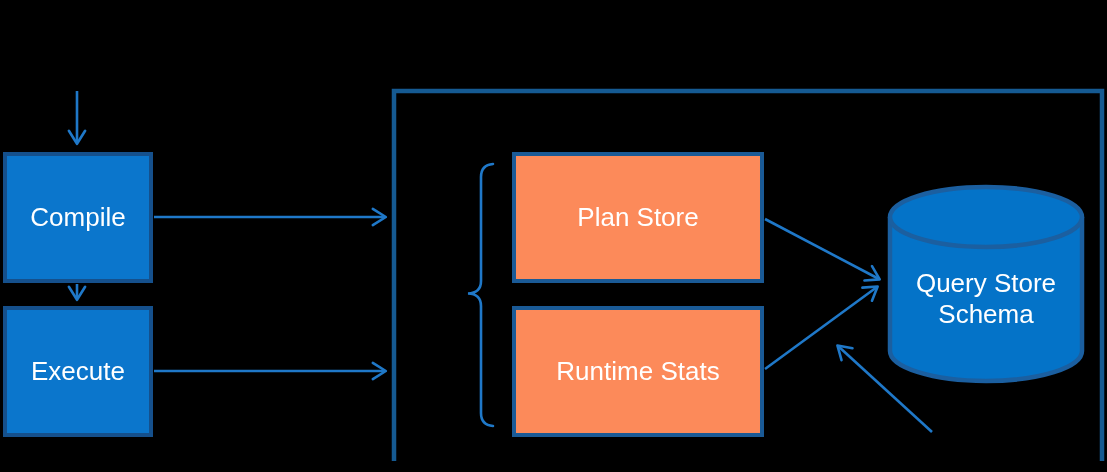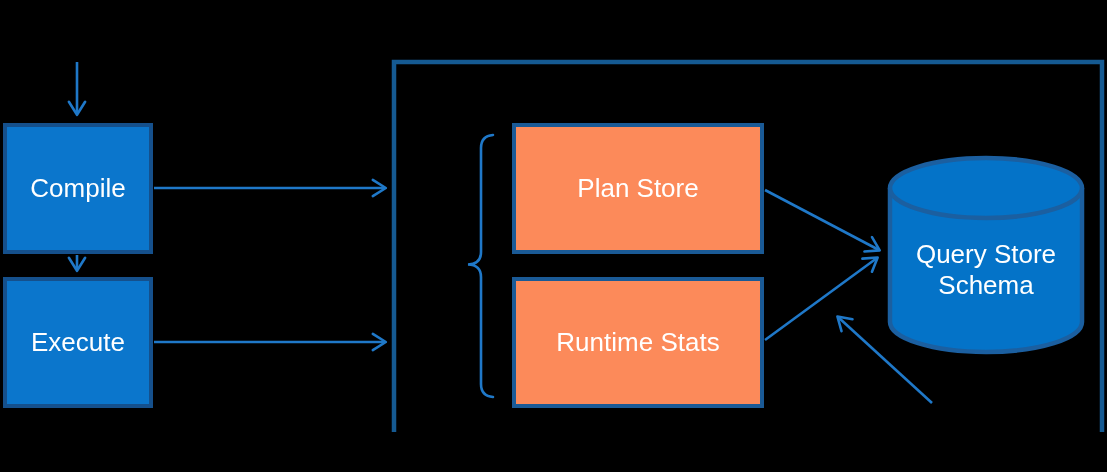--- a/index.html
+++ b/index.html
@@ -7,20 +7,21 @@
     padding: 0;
     background: var(--background, #000);
   }
   .stage {
     position: relative;
     width: 1107px;
     height: 432px;
     background: var(--background, #000);
     overflow: hidden;
     font-family: "Liberation Sans", sans-serif;
+    margin-top: 29px;
   }
   svg { display: block; }
 
   .node-blue   { fill: var(--blue_fill); stroke: var(--blue_border); stroke-width: 4; }
   .node-orange { fill: var(--orange_fill); stroke: var(--orange_border); stroke-width: 4; }
   .container-rect { fill: none; stroke: var(--container_border); stroke-width: 4.5; }
   .cyl { fill: var(--cylinder_fill); stroke: var(--cylinder_border); stroke-width: 4.5; }
   .arrow { stroke: var(--arrow); stroke-width: 2.6; fill: none; }
   .brace { stroke: var(--arrow); stroke-width: 2.6; fill: none; stroke-linecap: round; }
   .arrowhead-path { stroke: var(--arrow); stroke-width: 1.6; fill: none;

